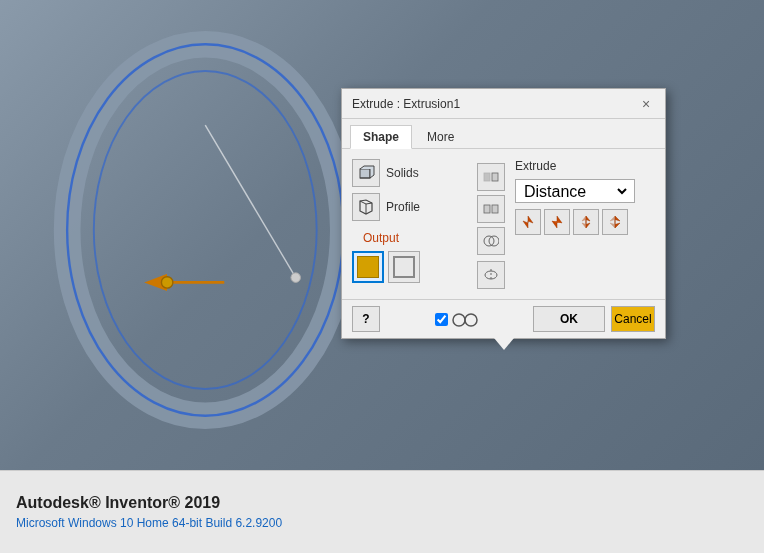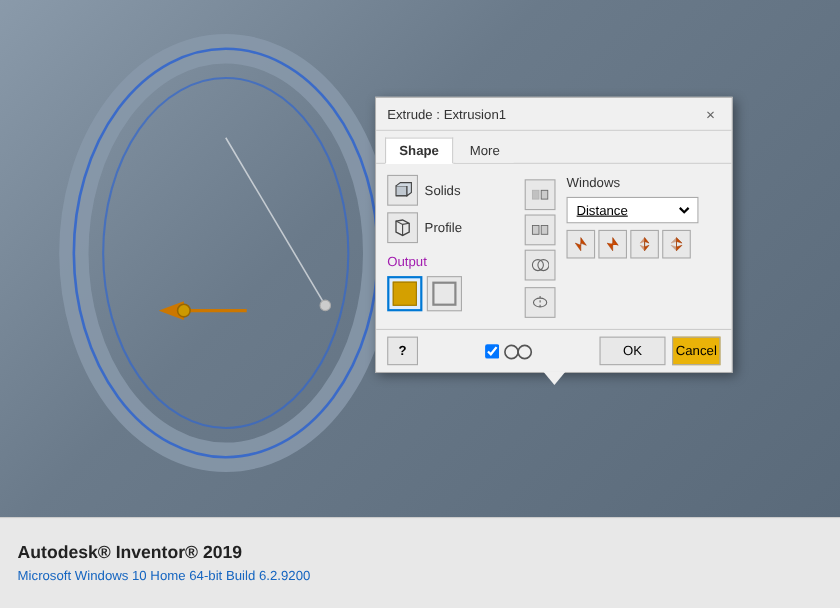--- a/index.html
+++ b/index.html
@@ -170,22 +170,23 @@
       cursor: pointer;
     }
 
     .field-label {
       font-size: 12px;
       color: #333;
     }
 
     .section-label {
       font-size: 12px;
-      color: #a21caf;
+      color: #c2410c;
       font-weight: normal;
+      margin-left: 11px;
     }
 
     .output-btns {
       display: flex;
       gap: 4px;
     }
 
     .output-btn {
       width: 32px;
       height: 32px;
@@ -241,25 +242,24 @@
       font-size: 12px;
       display: flex;
       align-items: center;
       justify-content: space-between;
       cursor: pointer;
     }
 
     .select-box select {
       border: none;
       background: transparent;
-      font-size: 12px;
+      font-size: 16px;
       outline: none;
       width: 100%;
       cursor: pointer;
-      text-decoration: underline;
     }
 
     .value-field {
       width: 120px;
       height: 24px;
       border: 1px solid #aaa;
       background: #fff;
       padding: 2px 4px;
       font-size: 12px;
       display: flex;
@@ -346,29 +346,30 @@
     }
 
     .preview-check {
       display: flex;
       align-items: center;
       gap: 3px;
       font-size: 12px;
     }
 
     .ok-btn {
-      width: 60px;
+      width: 72px;
       height: 26px;
       border: 1px solid #aaa;
       background: #e8e8e8;
       font-size: 12px;
       cursor: pointer;
       display: flex;
       align-items: center;
       justify-content: center;
+      font-weight: bold;
     }
 
     .cancel-btn {
       width: 44px;
       height: 26px;
       border: 1px solid #aaa;
       background: #eab308;
       font-size: 12px;
       cursor: pointer;
       display: flex;
@@ -520,21 +521,21 @@
 
         <div style="margin-top:2px;" class="mid-btn">
           <svg width="16" height="16" viewBox="0 0 16 16">
             <ellipse cx="8" cy="8" rx="6" ry="4" fill="none" stroke="#666" stroke-width="1"></ellipse>
             <line x1="8" y1="2" x2="8" y2="14" stroke="#666" stroke-width="1" stroke-dasharray="2,2"></line>
           </svg>
         </div>
       </div>
 
       <div class="right-section">
-        <span class="extents-label">Windows</span>
+        <span class="extents-label">Extrude</span>
 
         <div class="select-box">
           <select>
             <option>Distance</option>
             <option>Through All</option>
             <option>To</option>
             <option>Between</option>
           </select>
         </div>
 

